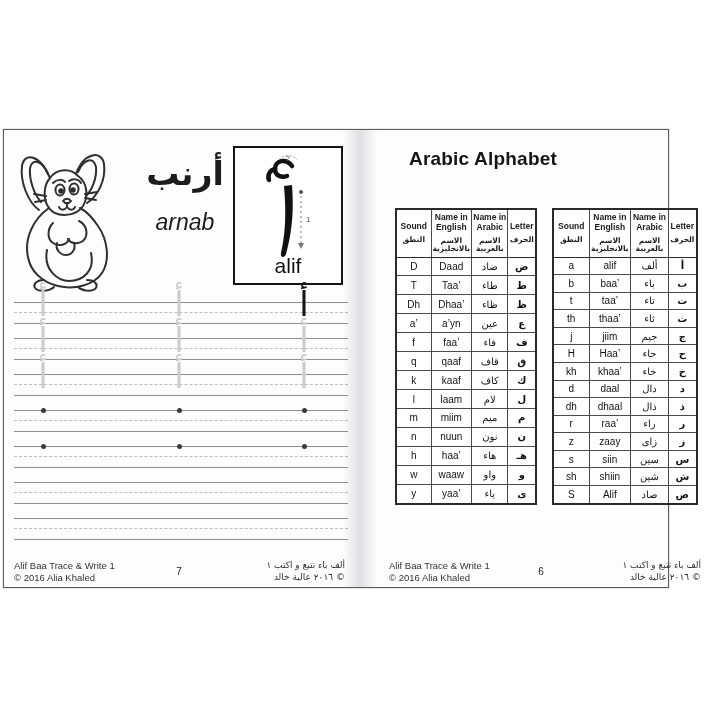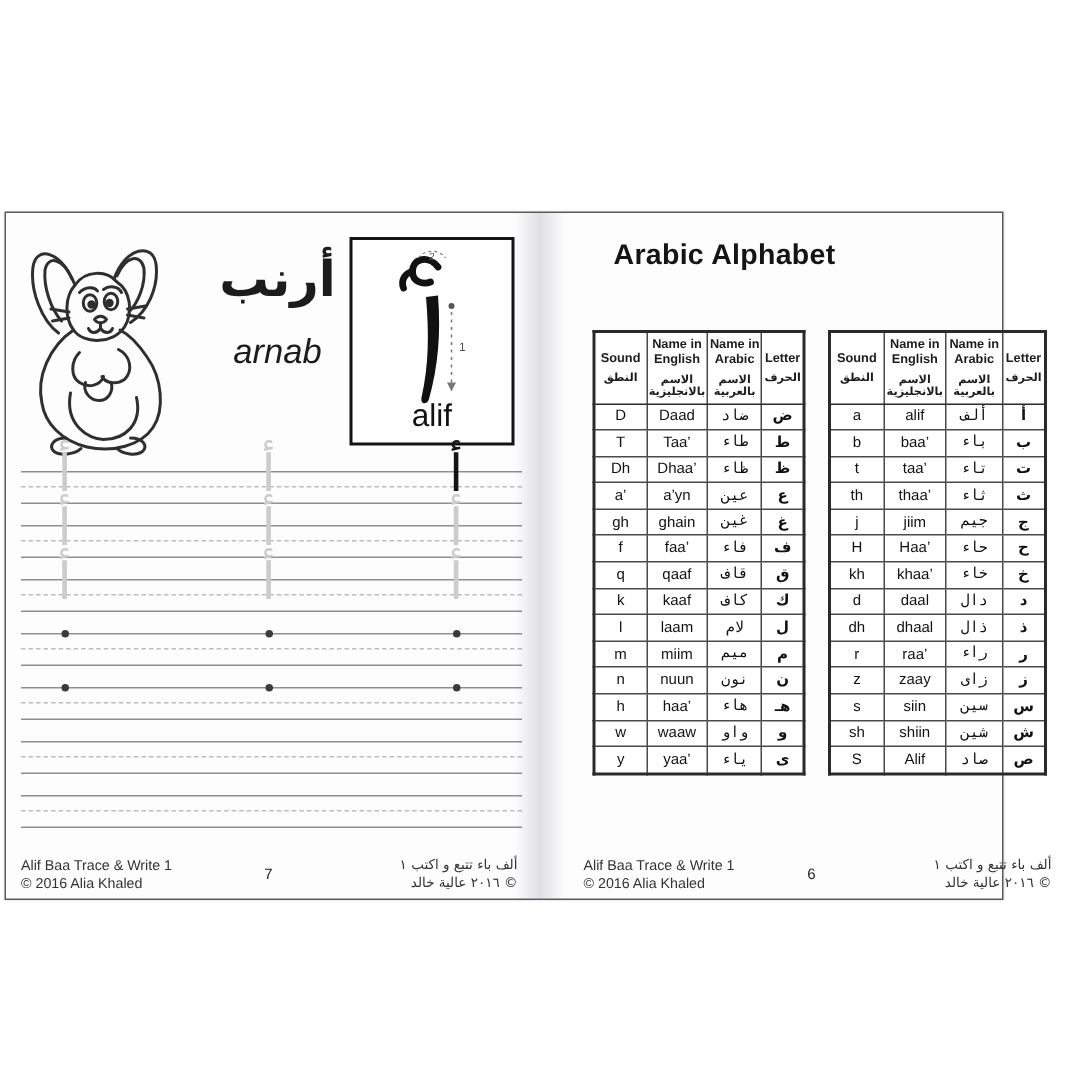--- a/index.html
+++ b/index.html
@@ -3,21 +3,21 @@
 <meta charset="utf-8">
 <style>
   :root{
     --paper:#fdfdfd; --book-border:#5a5a5a; --rule:#8f8f8f; --rule-dash:#bdbdbd;
     --faint:#cccccc; --ink:#1c1c1c; --tborder:#2a2a2a;
   }
   *{box-sizing:border-box; margin:0; padding:0;}
   html,body{width:720px; height:720px; background:#ffffff; overflow:hidden;
     font-family:"Liberation Sans", sans-serif; color:var(--ink);}
   .stage{position:relative; width:720px; height:720px; background:#fff;}
-  .book{position:absolute; left:3px; top:141px; width:666px; height:459px;
+  .book{position:absolute; left:3px; top:129px; width:666px; height:459px;
     background:var(--paper); border:1px solid var(--book-border);
     box-shadow:0 0 2px rgba(0,0,0,.25);}
   .page{position:absolute; top:0; height:100%;}
   .page.left{left:0; width:355px;}
   .page.right{left:355px; width:358px;}
   .spine{position:absolute; left:339px; top:0; width:34px; height:100%; pointer-events:none;
     background:linear-gradient(90deg, rgba(0,0,0,0) 0%, rgba(70,70,95,.16) 50%, rgba(0,0,0,0) 100%);}
 
   
   .rabbit{position:absolute; left:10px; top:14px; width:104px; height:150px;}
@@ -52,21 +52,21 @@
 
   table.alpha{position:absolute; top:78px; height:297px; border-collapse:collapse;
     table-layout:fixed; background:#fff; border:2px solid var(--tborder);}
   table.alpha th, table.alpha td{border:1px solid #4a4a4a; text-align:center;
     vertical-align:middle; padding:0; overflow:hidden;}
   table.alpha thead th{height:48px; border-bottom:1.5px solid var(--tborder);}
   .h-en{font-size:8.5px; font-weight:bold; line-height:1.1;}
   .h-ar{font-family:"DejaVu Sans", sans-serif; font-size:7.5px; margin-top:5px; line-height:1.1;}
   table.alpha tbody td{font-size:10px; color:#111;}
   td.c-name-en{font-size:10.5px;}
-  td.c-name-ar{font-family:Liberation Mono, monospace; font-size:8.5px; direction:rtl;}
+  td.c-name-ar{font-family:Liberation Serif, serif; font-size:8.5px; direction:rtl;}
   td.c-letter{font-family:"DejaVu Sans", sans-serif; font-size:11.5px; font-weight:bold; direction:rtl;}
   .tblA{left:36px; width:142px;}
   .tblB{left:193px; width:146px;}
 </style>
 </head>
 <body>
 
 <div class="stage">
   <div class="book">
 
@@ -222,26 +222,20 @@
               <td class="c-name-ar">ظاء</td>
               <td class="c-letter">ظ</td>
             </tr>
             <tr>
               <td class="c-sound">a’</td>
               <td class="c-name-en">a’yn</td>
               <td class="c-name-ar">عين</td>
               <td class="c-letter">ع</td>
             </tr>
             <tr>
-              <td class="c-sound">gh</td>
-              <td class="c-name-en">ghain</td>
-              <td class="c-name-ar">غين</td>
-              <td class="c-letter">غ</td>
-            </tr>
-            <tr>
               <td class="c-sound">f</td>
               <td class="c-name-en">faa’</td>
               <td class="c-name-ar">فاء</td>
               <td class="c-letter">ف</td>
             </tr>
             <tr>
               <td class="c-sound">q</td>
               <td class="c-name-en">qaaf</td>
               <td class="c-name-ar">قاف</td>
               <td class="c-letter">ق</td>

